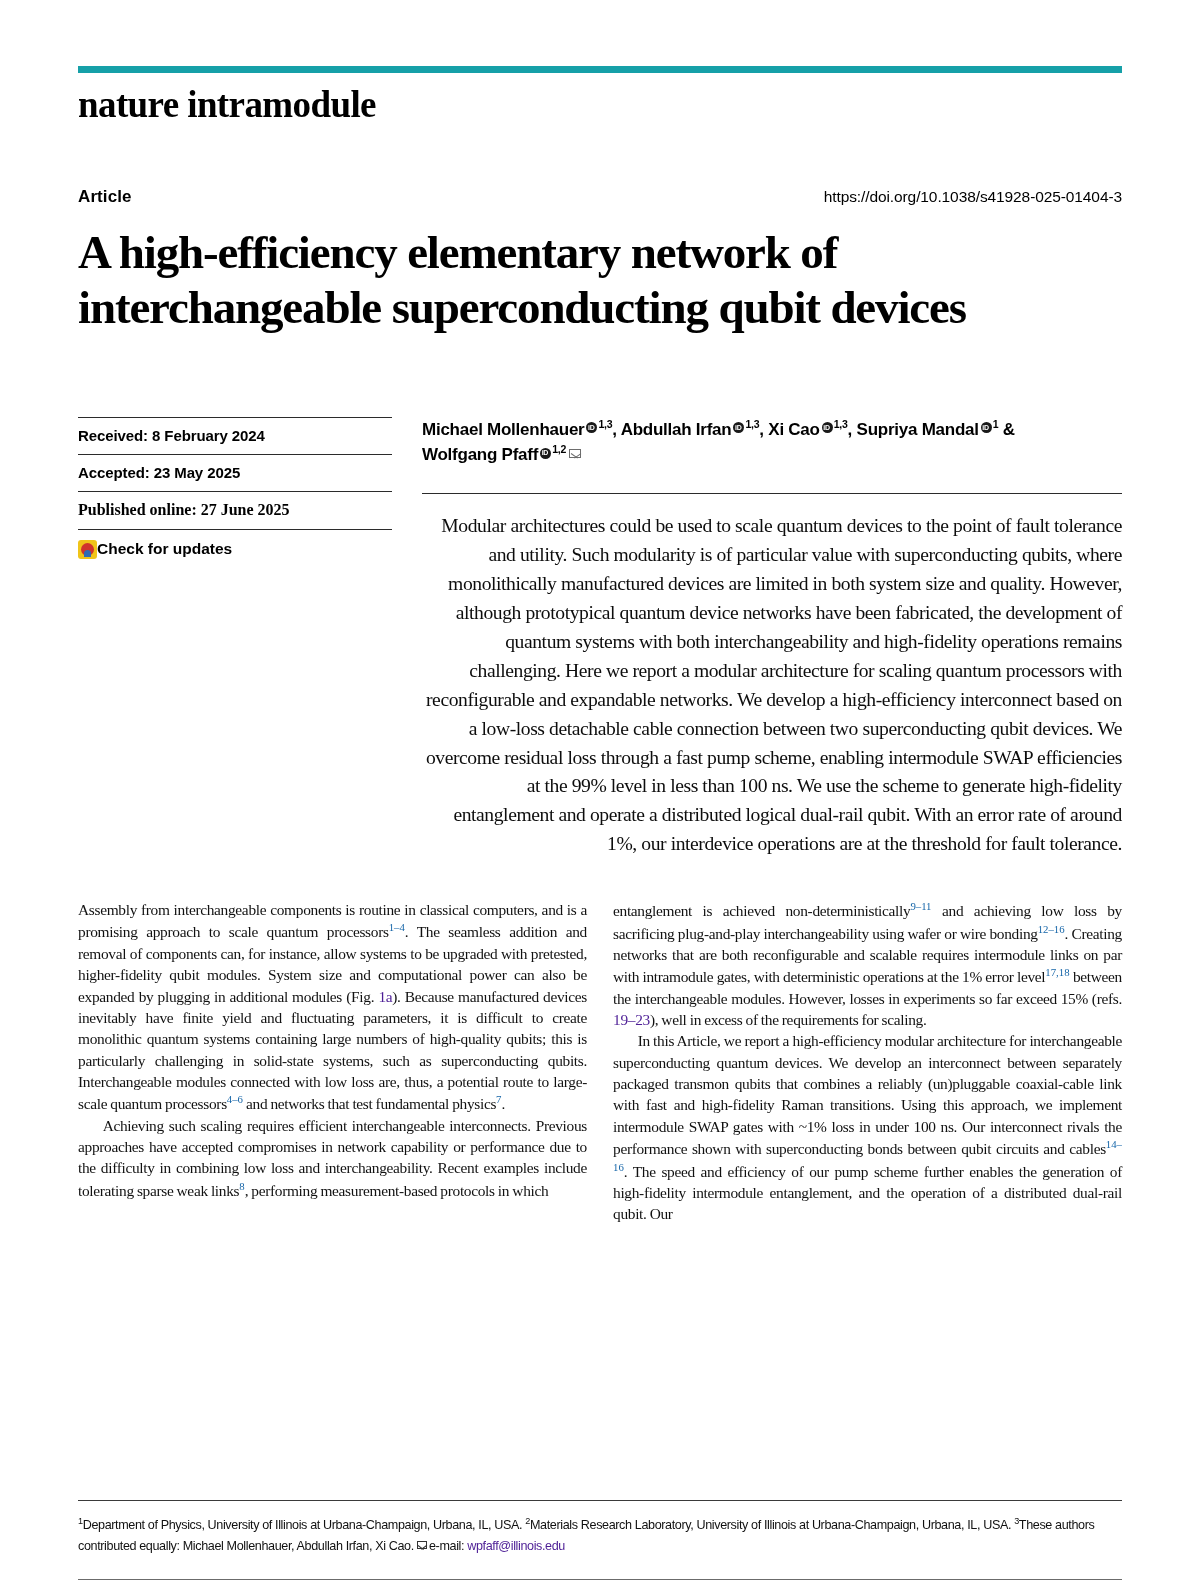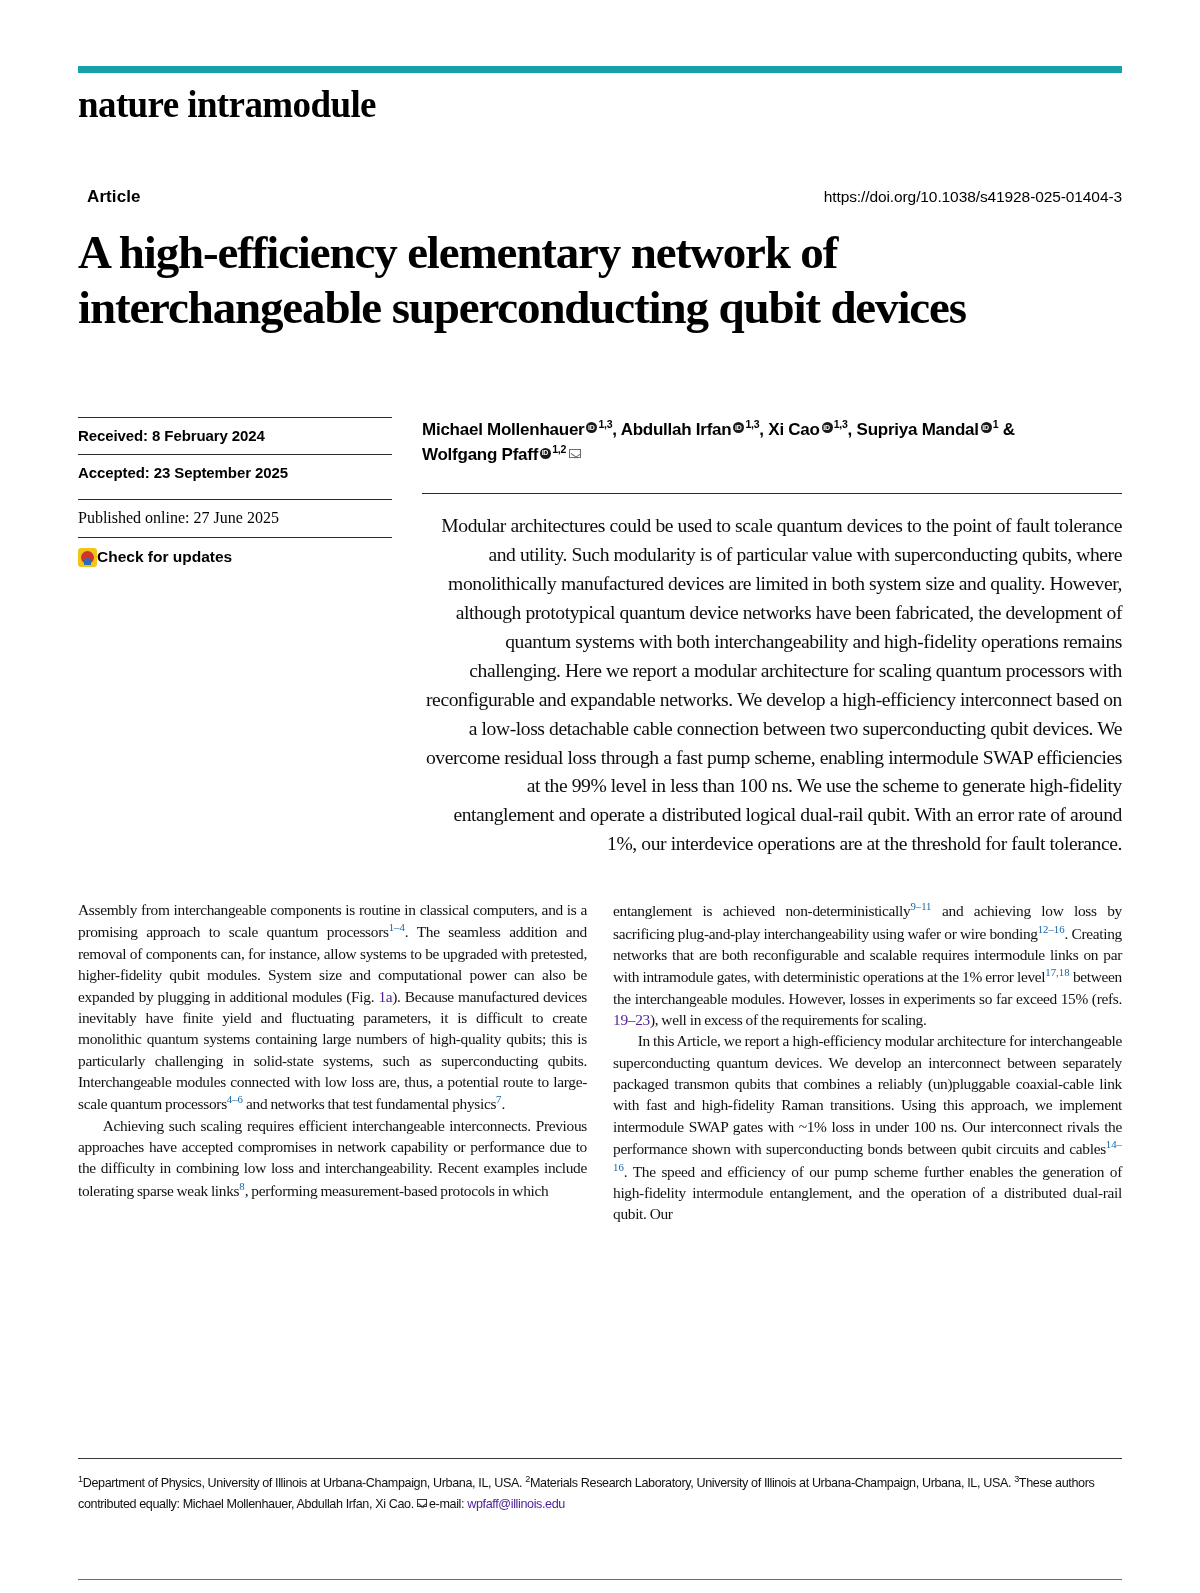--- a/index.html
+++ b/index.html
@@ -44,21 +44,20 @@
   .article-row {
     display: flex;
     justify-content: space-between;
     align-items: baseline;
     margin-top: 62px;
   }
   .article-label {
     font-size: 17px;
     font-weight: 700;
     letter-spacing: 0.1px;
-    margin-left: 9px;
   }
   .doi-link {
     font-size: 15.5px;
     font-weight: 400;
     color: #000000;
     text-decoration: none;
     letter-spacing: -0.1px;
   }
 
   
@@ -85,23 +84,22 @@
     box-sizing: border-box;
   }
   .date-item {
     border-top: 1.3px solid #2b2b2b;
     padding: 9px 0 10px 0;
     font-size: 15px;
   }
   .date-item.bold { font-weight: 700; letter-spacing: -0.1px; }
   .date-item.serif {
     font-family: "Liberation Serif", serif;
-    font-weight: 400;
+    font-weight: 700;
     font-size: 16px;
-    margin-top: 8px;
   }
   .updates-row {
     border-top: 1.3px solid #2b2b2b;
     padding-top: 10px;
     display: flex;
     align-items: center;
     font-size: 15.5px;
     font-weight: 700;
   }
   .crossmark {
@@ -220,21 +218,21 @@
     font-size: 0.7em;
     vertical-align: super;
     letter-spacing: 0;
   }
   .inline-link { color: #4c1d95; text-decoration: none; }
 
   
   .footnotes {
     position: absolute;
     left: 78px;
-    top: 1392px;
+    top: 1434px;
     width: 1044px;
     border-top: 1.2px solid #3a3a3a;
     padding-top: 13px;
     font-family: "Liberation Sans", sans-serif;
     font-size: 12.6px;
     line-height: 1.62;
     letter-spacing: -0.38px;
     color: #111;
   }
   .footnotes sup { font-size: 0.72em; vertical-align: super; }
@@ -287,21 +285,21 @@
     <div class="article-label">Article</div>
     <a class="doi-link" href="#">https://doi.org/10.1038/s41928-025-01404-3</a>
   </div>
 
   <h1 class="title">A high-efficiency elementary network of interchangeable superconducting qubit devices</h1>
 
   <div class="meta-block">
 
     <div class="dates-col">
       <div class="date-item bold">Received: 8 February 2024</div>
-      <div class="date-item bold">Accepted: 23 September 2025</div>
+      <div class="date-item bold">Accepted: 23 May 2025</div>
       <div class="date-item serif">Published online: 27 June 2025</div>
       <div class="updates-row">
         <span class="crossmark"></span>
         <span>Check for updates</span>
       </div>
     </div>
 
     <div class="authors-col">
       <div class="authors">
         <span>Michael Mollenhauer</span><span class="orcid"></span><sup class="aff">1,3</sup><span>, </span><span>Abdullah Irfan</span><span class="orcid"></span><sup class="aff">1,3</sup><span>, </span><span>Xi Cao</span><span class="orcid"></span><sup class="aff">1,3</sup><span>, </span><span>Supriya Mandal</span><span class="orcid"></span><sup class="aff">1</sup><span> &amp; </span><br><span>Wolfgang Pfaff</span><span class="orcid"></span><sup class="aff">1,2</sup><span class="env-icon"></span>

